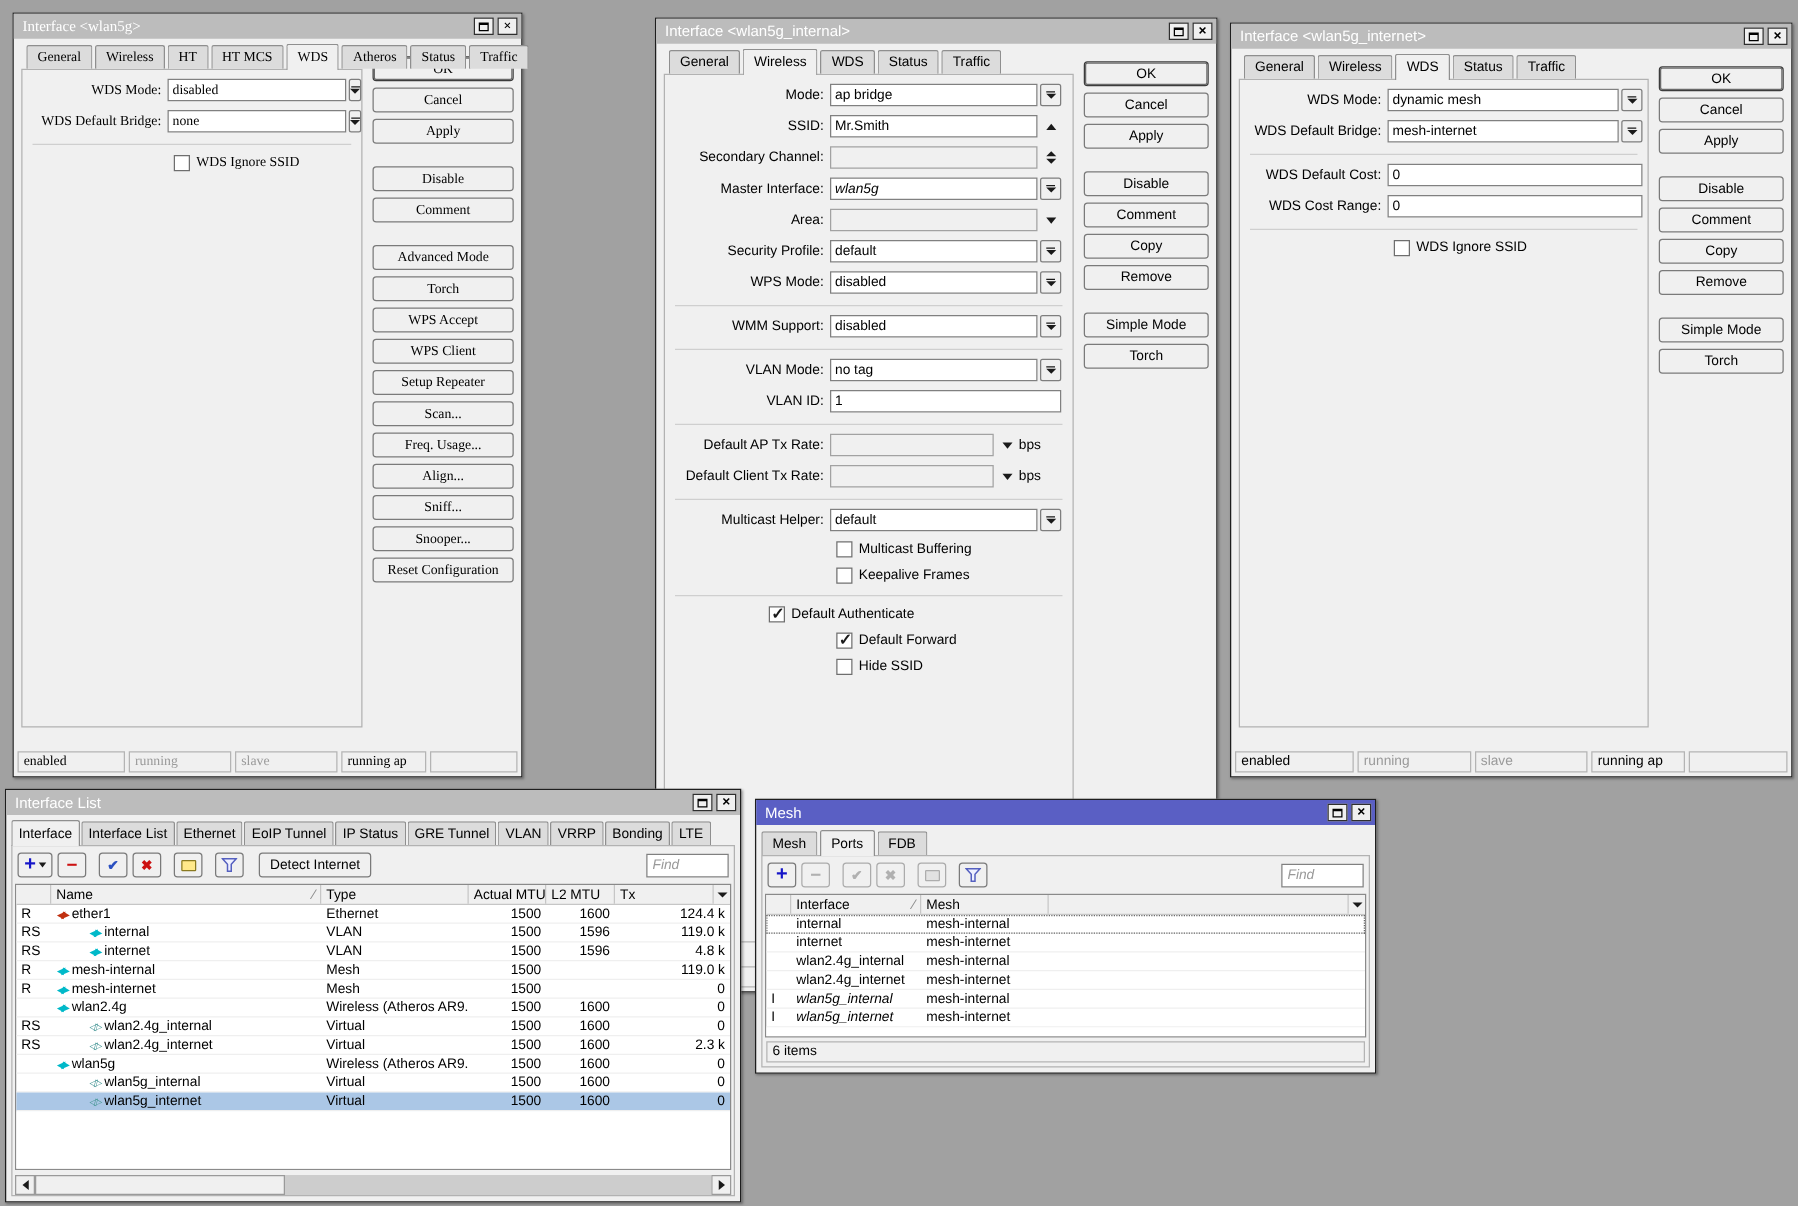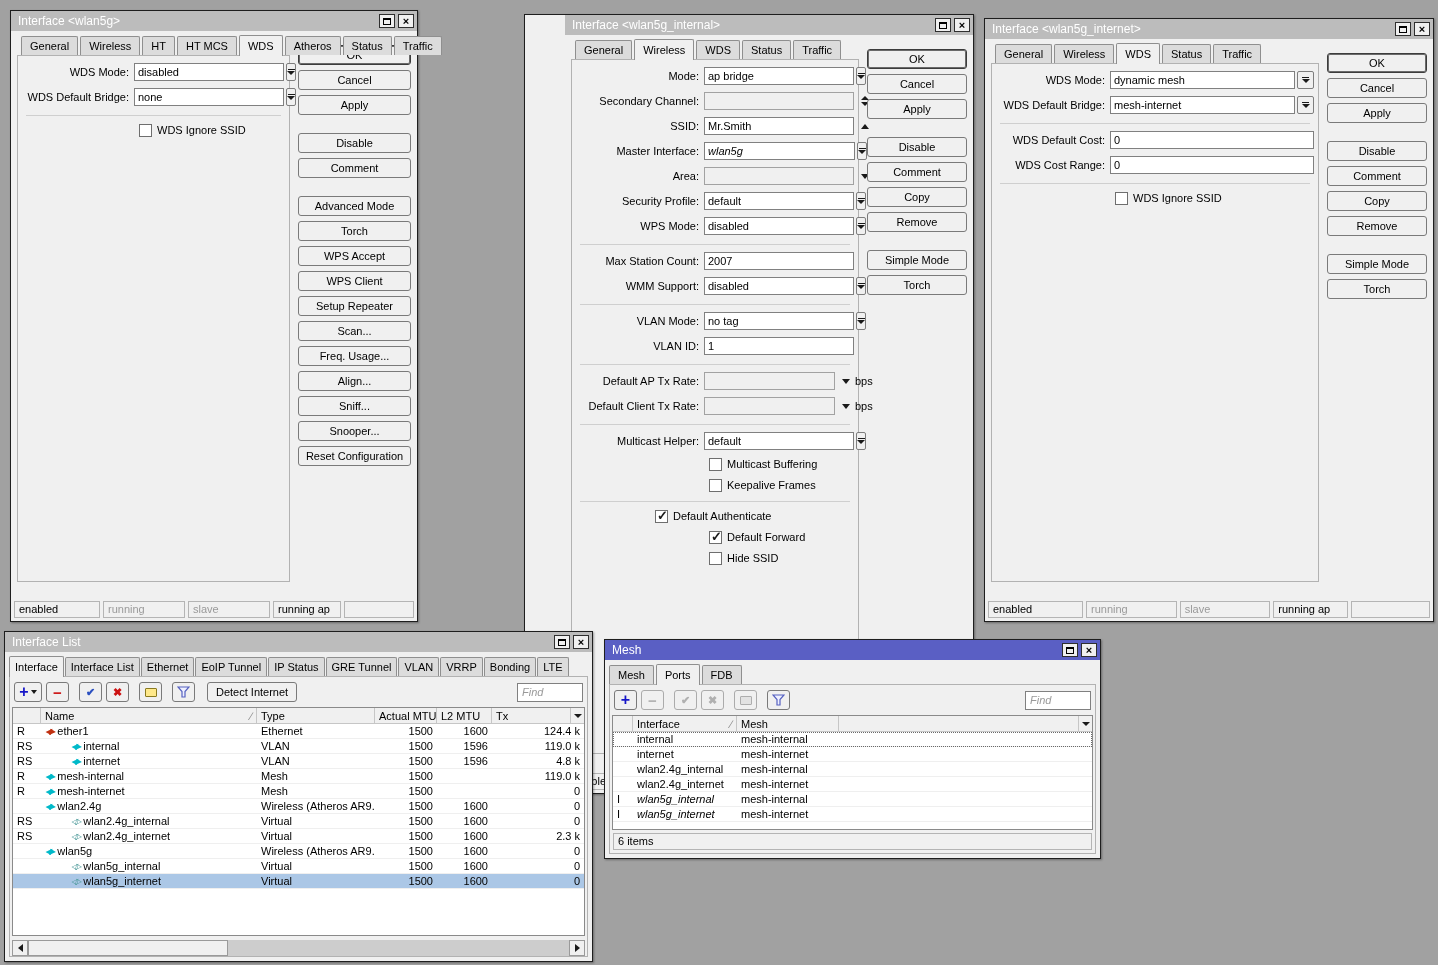--- a/index.html
+++ b/index.html
@@ -110,21 +110,21 @@
   .harrow .l { border-right:5px solid #1a1a1a; } .harrow .r { border-left:5px solid #1a1a1a; }
   .htrack { flex:1; background:#cdcdcd; position:relative; }
   .hthumb { position:absolute; left:0; top:0; height:100%; width:37%; background:#f0f0f0; border:1px solid #9a9a9a; }
   .liststatus { border:1px solid #b4b4b4; margin:3px; height:17px; padding:1px 4px; flex:0 0 auto; }
 
   .funnel { display:block; }
 </style>
 </head>
 <body>
 
-<div class="window" style="left:10px; top:10px; width:408px; height:612px;">
+<div class="window" style="left:10px; top:10px; width:408px; height:612px;font-family:Liberation Serif, serif;">
   <div class="titlebar">
     <span class="title">Interface &lt;wlan5g&gt;</span>
     <span class="wbtn">
         <span class="glyph-max"></span>
       </span>
     <span class="wbtn">
         <span>×</span>
       </span>
   </div>
   <div class="winrow">
@@ -186,21 +186,21 @@
   </div>
   <div class="statusbar">
     <span class="scell s1">enabled</span>
     <span class="scell s2 dim">running</span>
     <span class="scell s3 dim">slave</span>
     <span class="scell s4">running ap</span>
     <span class="scell s5"></span>
   </div>
 </div>
 
-<div class="window" style="left:524px; top:14px; width:450px; height:780px;padding-left:40px;">
+<div class="window" style="left:524px; top:14px; width:450px; height:780px;">
   <div class="titlebar">
     <span class="title">Interface &lt;wlan5g_internal&gt;</span>
     <span class="wbtn">
         <span class="glyph-max"></span>
       </span>
     <span class="wbtn">
         <span>×</span>
       </span>
   </div>
   <div class="winrow">
@@ -215,33 +215,33 @@
       <div class="pane">
         <div class="frow">
           <span class="flabel lab2">Mode:</span>
           <input class="finput" style="width: 166px;" value="ap bridge">
           <span class="dd">
               <i class="ddbar"></i>
               <i class="ddtri"></i>
             </span>
         </div>
         <div class="frow">
+          <span class="flabel lab2">SSID:</span>
+          <input class="finput" style="width: 166px;" value="Mr.Smith">
+          <span class="tri-up"></span>
+        </div>
+        <div class="frow">
           <span class="flabel lab2">Secondary Channel:</span>
           <input class="finput dis" style="width: 166px;" value="">
           <span class="spinner">
               <i class="u"></i>
               <i class="d"></i>
             </span>
         </div>
         <div class="frow">
-          <span class="flabel lab2">SSID:</span>
-          <input class="finput" style="width: 166px;" value="Mr.Smith">
-          <span class="tri-up"></span>
-        </div>
-        <div class="frow">
           <span class="flabel lab2">Master Interface:</span>
           <input class="finput it" style="width: 166px;" value="wlan5g">
           <span class="dd">
               <i class="ddbar"></i>
               <i class="ddtri"></i>
             </span>
         </div>
         <div class="frow">
           <span class="flabel lab2">Area:</span>
           <input class="finput dis" style="width: 166px;" value="">
@@ -257,24 +257,20 @@
         </div>
         <div class="frow">
           <span class="flabel lab2">WPS Mode:</span>
           <input class="finput" style="width: 166px;" value="disabled">
           <span class="dd">
               <i class="ddbar"></i>
               <i class="ddtri"></i>
             </span>
         </div>
         <div class="hsep"></div>
-        <div class="frow">
-          <span class="flabel lab2">Max Station Count:</span>
-          <input class="finput" style="width: 185px;" value="2007">
-        </div>
         <div class="frow">
           <span class="flabel lab2">WMM Support:</span>
           <input class="finput" style="width: 166px;" value="disabled">
           <span class="dd">
               <i class="ddbar"></i>
               <i class="ddtri"></i>
             </span>
         </div>
         <div class="hsep"></div>
         <div class="frow">

